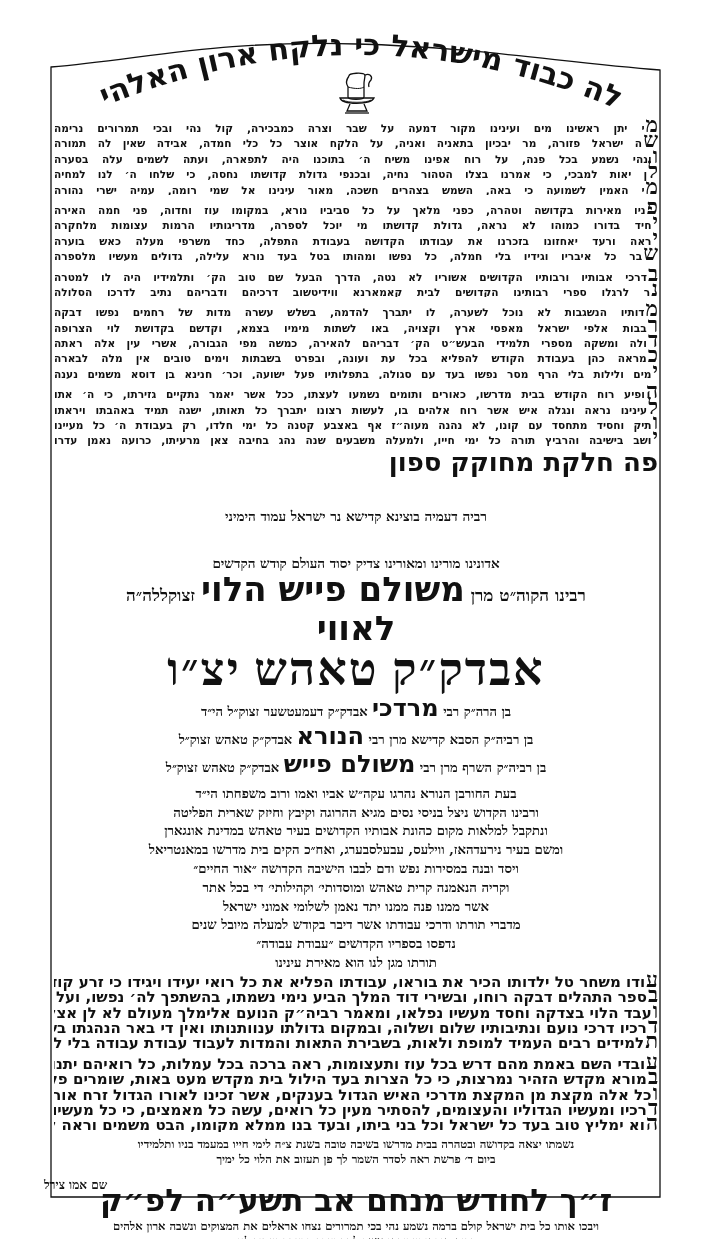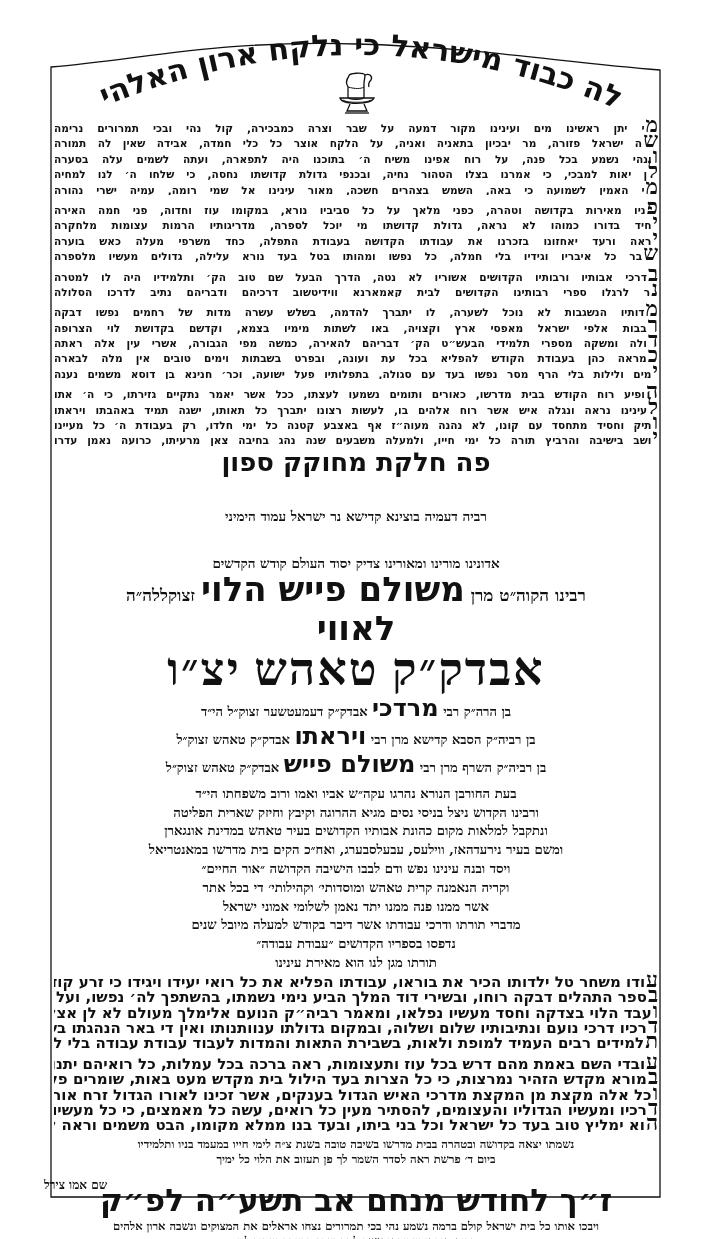--- a/index.html
+++ b/index.html
@@ -7,21 +7,21 @@
   .frame-svg { position:absolute; left:0; top:0; width:715px; height:1239px; pointer-events:none; }
   .title-arc { position:absolute; left:0; top:0; width:715px; height:160px; }
   .pitcher { position:absolute; left:333px; top:70px; width:48px; height:48px; }
   .content { position:absolute; left:54px; top:118px; width:604px; direction:rtl; }
   .acro { font-family:"DejaVu Sans","Liberation Sans",sans-serif; font-weight:bold; font-size:10.6px; line-height:15px; text-align:justify; text-align-last:justify; white-space:nowrap; overflow:hidden; }
   .acro .line { display:flex; align-items:baseline; height:15.4px; }
   .acro .cap { font-family:"DejaVu Serif",serif; font-weight:900; font-size:21px; line-height:14px; width:auto; margin-left:1px; }
   .acro .txt { flex:1; text-align:justify; text-align-last:justify; }
   .block { margin-bottom:5px; }
   .center { text-align:center; font-family:"DejaVu Sans","Liberation Sans",sans-serif; font-weight:bold; }
-  .big1 { font-size:26px; line-height:32px; font-family:"DejaVu Sans",sans-serif; font-weight:bold; }
+  .big1 { font-size:26px; line-height:32px; font-family:"DejaVu Sans",sans-serif; font-weight:bold;text-align:right; }
   .mid { font-size:13.5px; line-height:18px; font-family:"DejaVu Serif",serif; font-weight:bold;margin-top:29px; }
   .rebbe-line { font-size:17px; line-height:34px; font-family:"DejaVu Serif",serif; font-weight:bold; white-space:nowrap; }
   .rebbe-line .huge { font-size:34px; font-family:"DejaVu Sans",sans-serif; font-weight:bold; }
   .lavi { font-size:34px; line-height:32px; font-family:"DejaVu Sans",sans-serif; font-weight:bold;text-align:center; }
   .av { font-size:46px; line-height:52px; font-family:Liberation Serif, serif; font-weight:bold; letter-spacing:2px; }
   .lineage { font-size:13px; line-height:25px; font-family:"DejaVu Serif",serif; font-weight:bold; white-space:nowrap; }
   .lineage .nm { font-size:24px; font-family:"DejaVu Sans",sans-serif; font-weight:bold; }
   .bio { font-size:13.2px; line-height:18.8px; font-family:"DejaVu Serif",serif; font-weight:bold; white-space:nowrap;text-align:center; }
   .acro2 .txt { font-size:15px; }
   .date-line { font-size:31px; line-height:38px; font-family:"DejaVu Sans",sans-serif; font-weight:bold;margin-top:14px; }
@@ -165,35 +165,35 @@
   <div class="center lavi">לאווי</div>
   <div class="center av">אבדק״ק טאהש יצ״ו</div>
 
   <div class="center lineage">
     <span>בן הרה״ק רבי</span>
     <span class="nm">מרדכי</span>
     <span>אבדק״ק דעמעטשער זצוק״ל הי״ד</span>
   </div>
   <div class="center lineage">
     <span>בן רביה״ק הסבא קדישא מרן רבי</span>
-    <span class="nm">ויראתו</span>
+    <span class="nm">הנורא</span>
     <span>אבדק״ק טאהש זצוק״ל</span>
   </div>
   <div class="center lineage">
     <span>בן רביה״ק השרף מרן רבי</span>
     <span class="nm">משולם פייש</span>
     <span>אבדק״ק טאהש זצוק״ל</span>
   </div>
 
   <div class="spc"></div>
   <div class="center bio">בעת החורבן הנורא נהרגו עקה״ש אביו ואמו ורוב משפחתו הי״ד</div>
   <div class="center bio">ורבינו הקדוש ניצל בניסי נסים מגיא ההרוגה וקיבץ וחיזק שארית הפליטה</div>
   <div class="center bio">ונתקבל למלאות מקום כהונת אבותיו הקדושים בעיר טאהש במדינת אונגארן</div>
   <div class="center bio">ומשם בעיר נירעדהאז, ווילעס, עבעלסבערג, ואח״כ הקים בית מדרשו במאנטריאל</div>
-  <div class="center bio">ויסד ובנה עינינו נפש ודם לבבו הישיבה הקדושה ״אור החיים״</div>
+  <div class="center bio">ויסד ובנה במסירות נפש ודם לבבו הישיבה הקדושה ״אור החיים״</div>
   <div class="center bio">וקריה הנאמנה קרית טאהש ומוסדותי׳ וקהילותי׳ די בכל אתר</div>
   <div class="center bio">אשר ממנו פנה ממנו יתד נאמן לשלומי אמוני ישראל</div>
   <div class="center bio">מדברי תורתו ודרכי עבודתו אשר דיבר בקודש למעלה מיובל שנים</div>
   <div class="center bio">נדפסו בספריו הקדושים ״עבודת עבודה״</div>
   <div class="center bio">תורתו מגן לנו הוא מאירת עינינו</div>
 
   <div class="acro acro2 block">
     <div class="line">
         <span class="cap">ע</span>
         <span class="txt ml">ודו משחר טל ילדותו הכיר את בוראו, עבודתו הפליא את כל רואי יעידו ויגידו כי זרע קודש מחצבתו</span>

